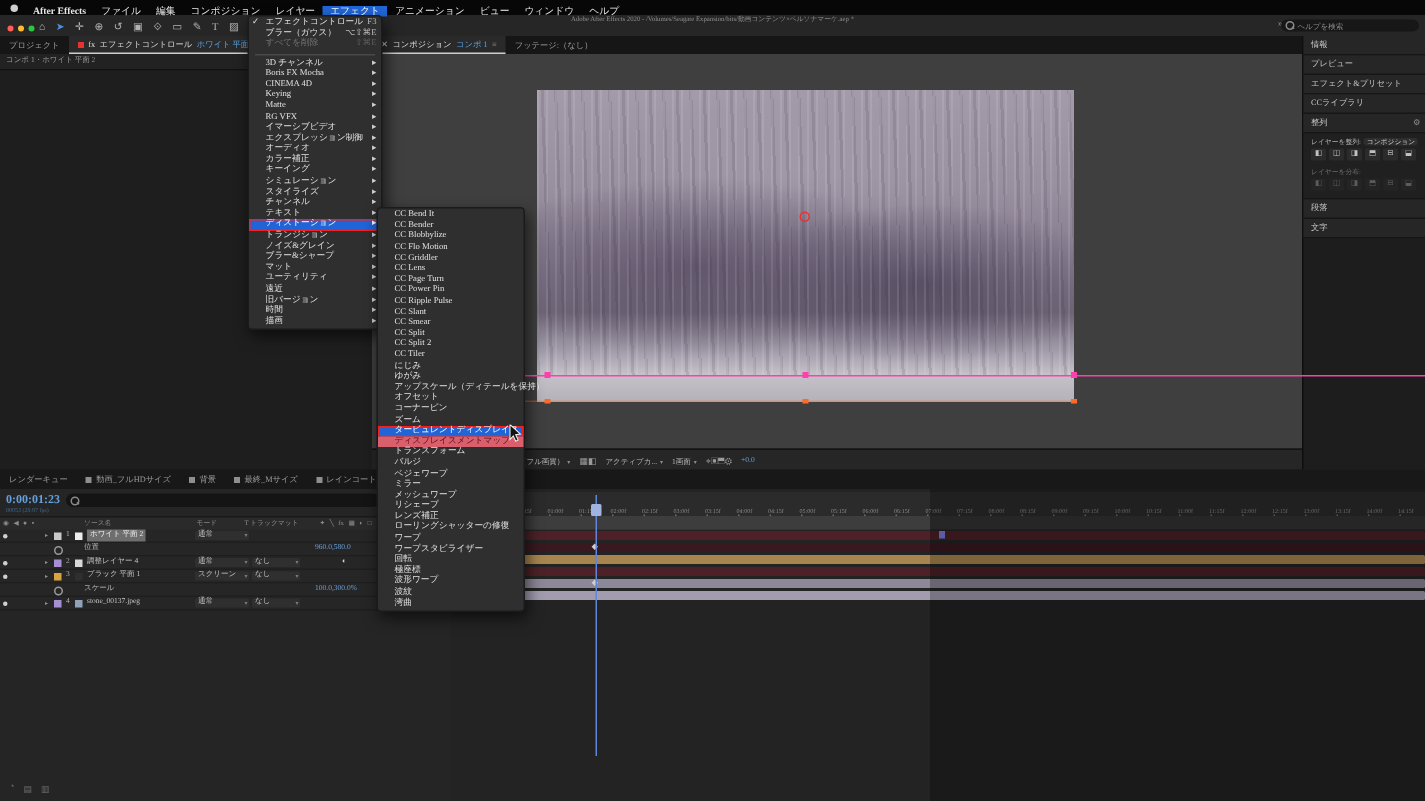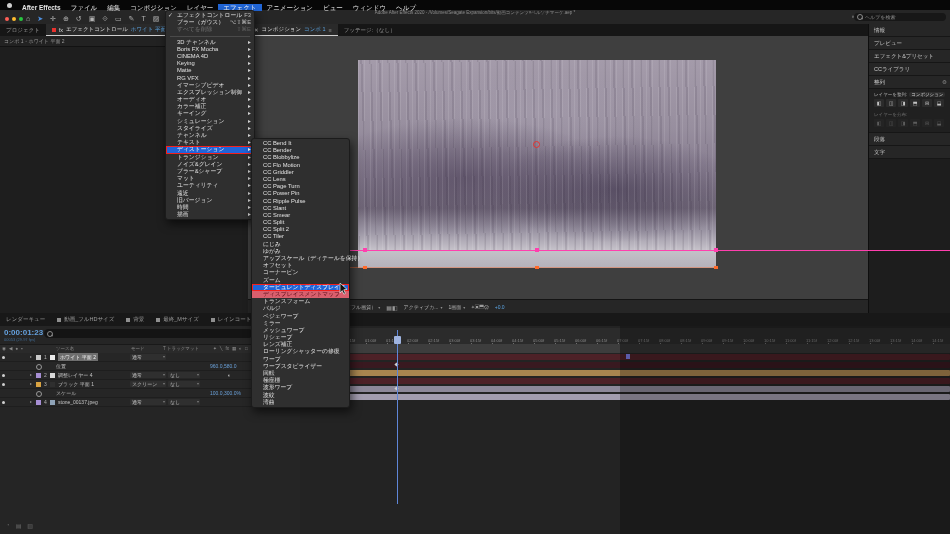--- a/index.html
+++ b/index.html
@@ -1,17 +1,17 @@
 <!DOCTYPE html>
 <html><head>
 <meta charset="utf-8">
 <style>
   html,body{margin:0;padding:0;background:#000;}
   #app{position:relative;width:950px;height:534px;background:#171717;overflow:hidden;
-       font-family:Liberation Sans, sans-serif;-webkit-font-smoothing:antialiased;}
+       font-family:Liberation Serif, serif;-webkit-font-smoothing:antialiased;}
   
   #menubar{position:absolute;left:0;top:0;width:950px;height:10px;background:#070707;display:flex;align-items:center;z-index:30;}
   #menubar .mb-item{font-size:6.5px;line-height:10px;color:#e8e8e8;padding:0 5px;white-space:nowrap;}
   #menubar .mb-item.appname{font-weight:bold;}
   #menubar .mb-item.active{background:#2166d8;color:#fff;}
   #apple-dot{width:5px;height:5px;border-radius:50%;background:#cfcfcf;margin:0 5px 0 7px;}
   
   #chrome{position:absolute;left:0;top:10px;width:950px;height:14px;background:#262626;border-bottom:1px solid #101010;}
   #wintitle{position:absolute;left:0;top:0px;width:100%;text-align:center;font-size:4.5px;color:#8d8d8d;white-space:nowrap;}
   .tl-dot{position:absolute;top:7px;width:4px;height:4px;border-radius:50%;}

